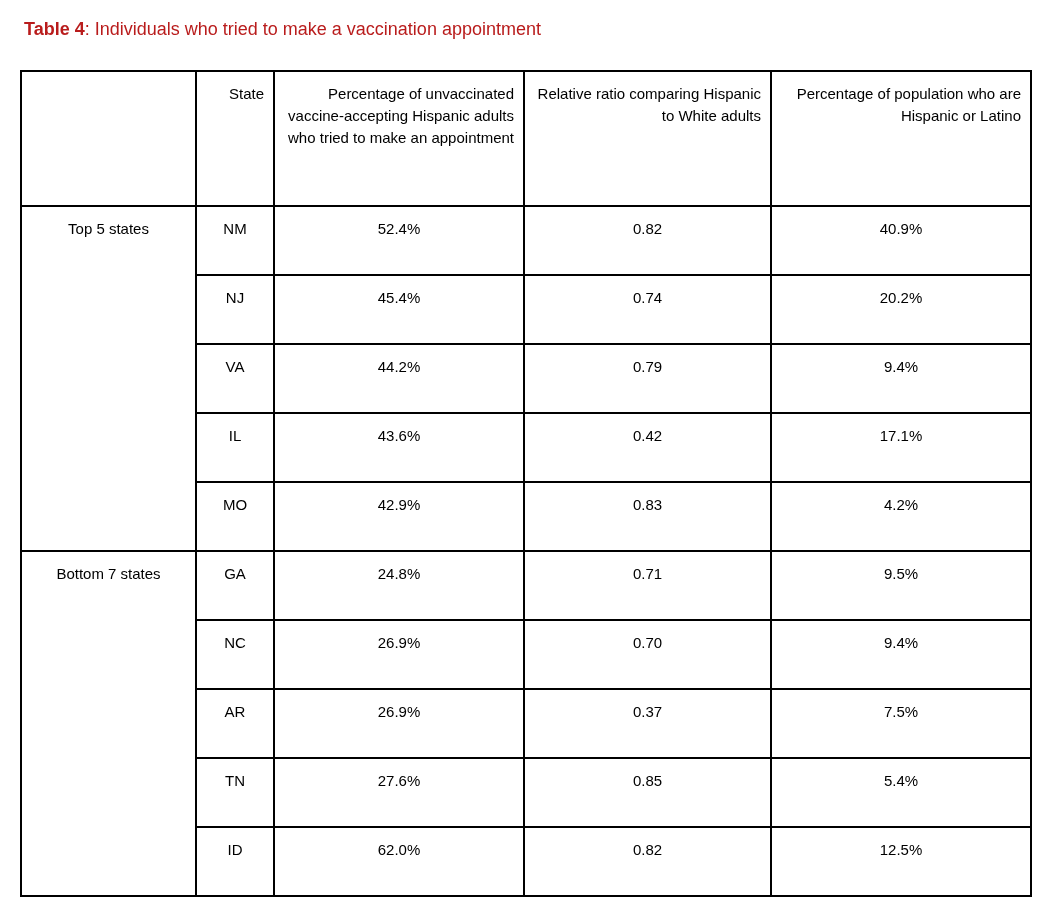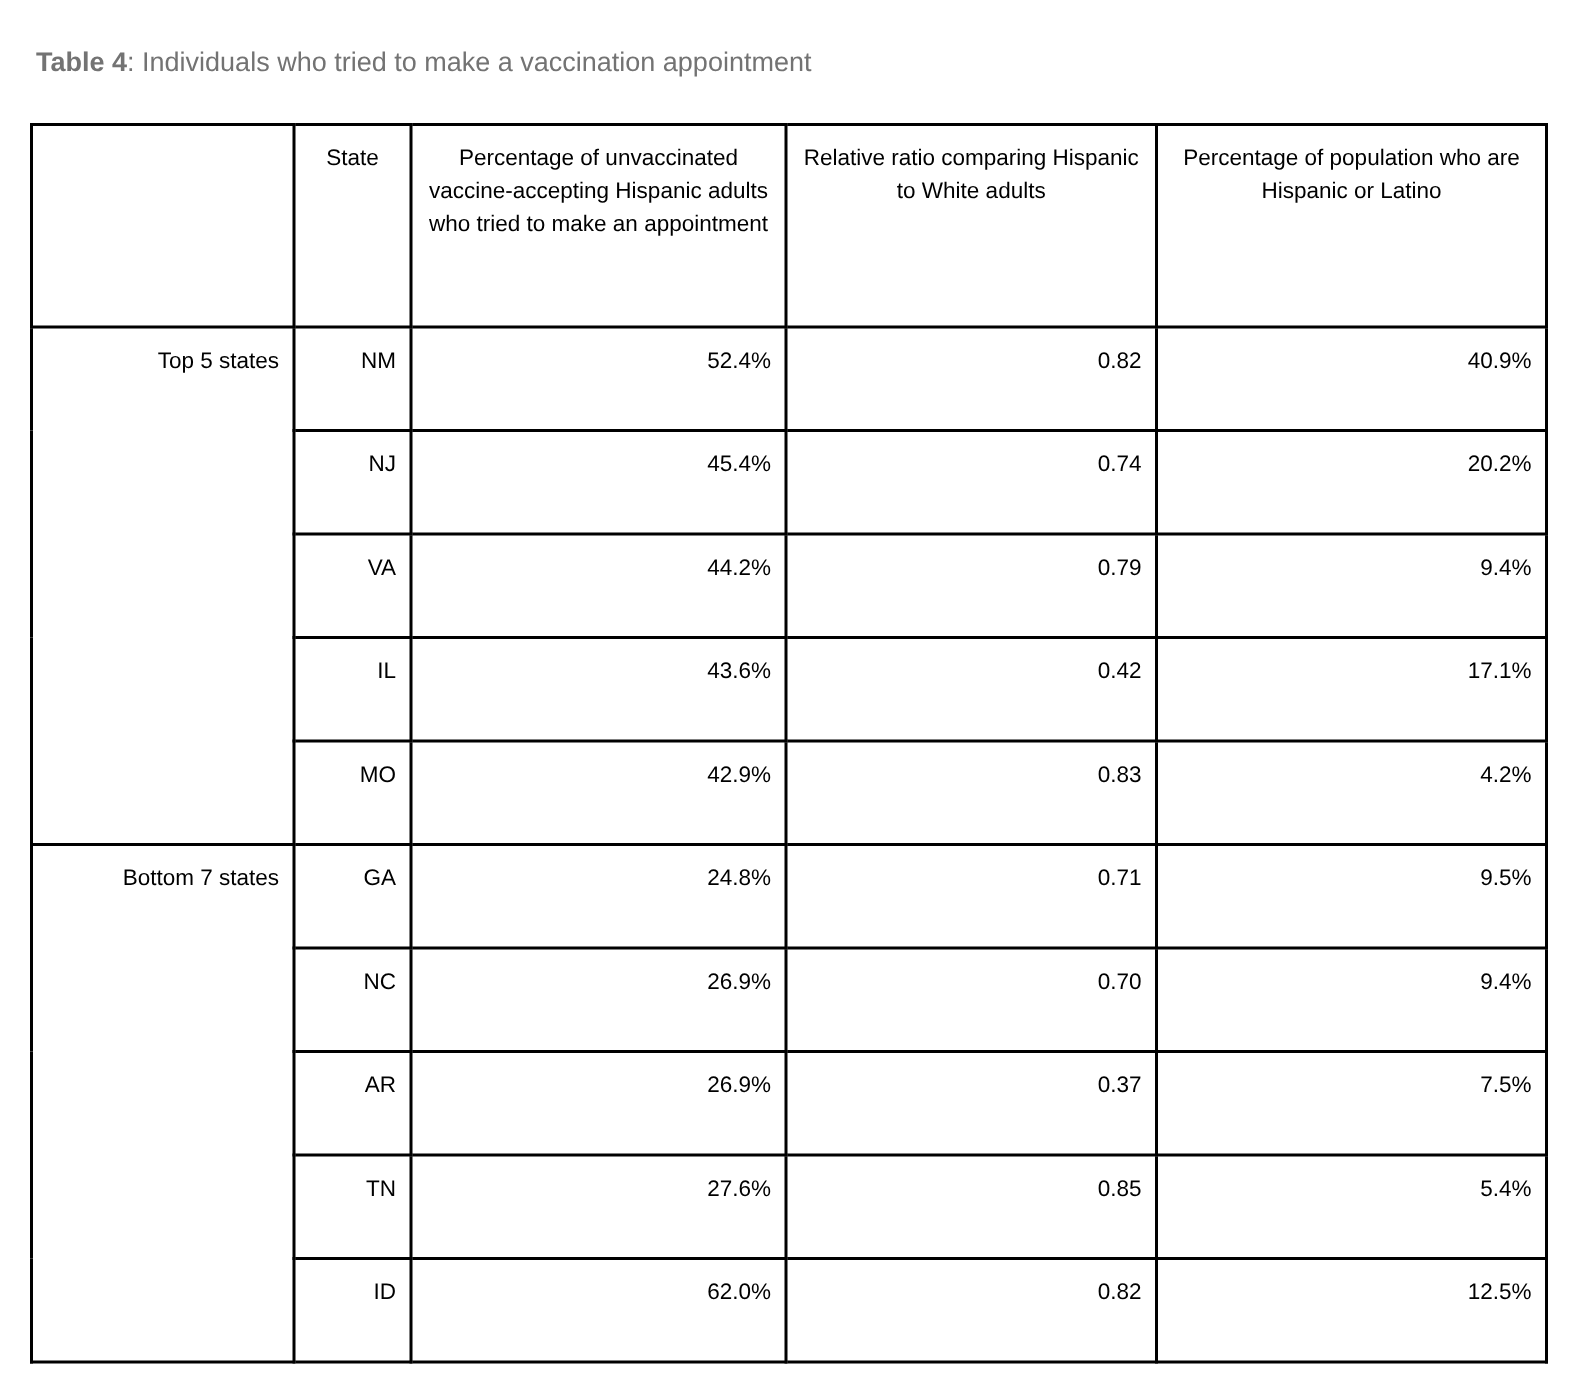--- a/index.html
+++ b/index.html
@@ -10,24 +10,24 @@
     color: #000000;
   }
   .page {
     width: 1064px;
     height: 921px;
     background: #ffffff;
     box-sizing: border-box;
     overflow: hidden;
   }
   .doc-title {
-    margin: 28px 0 0 24px;
+    margin: 16px 0 0 24px;
     font-size: 18px;
     line-height: 26px;
-    color: #737373;
+    color: #b91c1c;
   }
   .doc-title .title-label {
     font-weight: bold;
   }
   table.data-table {
     border-collapse: collapse;
     table-layout: fixed;
     width: 1010px;
     margin: 28px 0 0 20px;
   }
@@ -44,23 +44,23 @@
   }
   .col-group { width: 175px; }
   .col-state { width: 78px; }
   .col-pct-tried { width: 250px; }
   .col-ratio { width: 247px; }
   .col-pct-hisp { width: 260px; }
 
   tr.header-row { height: 135px; }
   tr.data-row { height: 69px; }
 
-  td.header-cell { text-align: center; }
-  td.group-cell { text-align: right; }
-  td.state-cell, td.num-cell { text-align: right; }
+  td.header-cell { text-align: right; }
+  td.group-cell { text-align: center; }
+  td.state-cell, td.num-cell { text-align: center; }
 </style>
 </head>
 <body>
 
 <div class="page">
 
   <div class="doc-title">
     <span class="title-label">Table 4</span><span>: Individuals who tried to make a vaccination appointment</span>
   </div>
 

